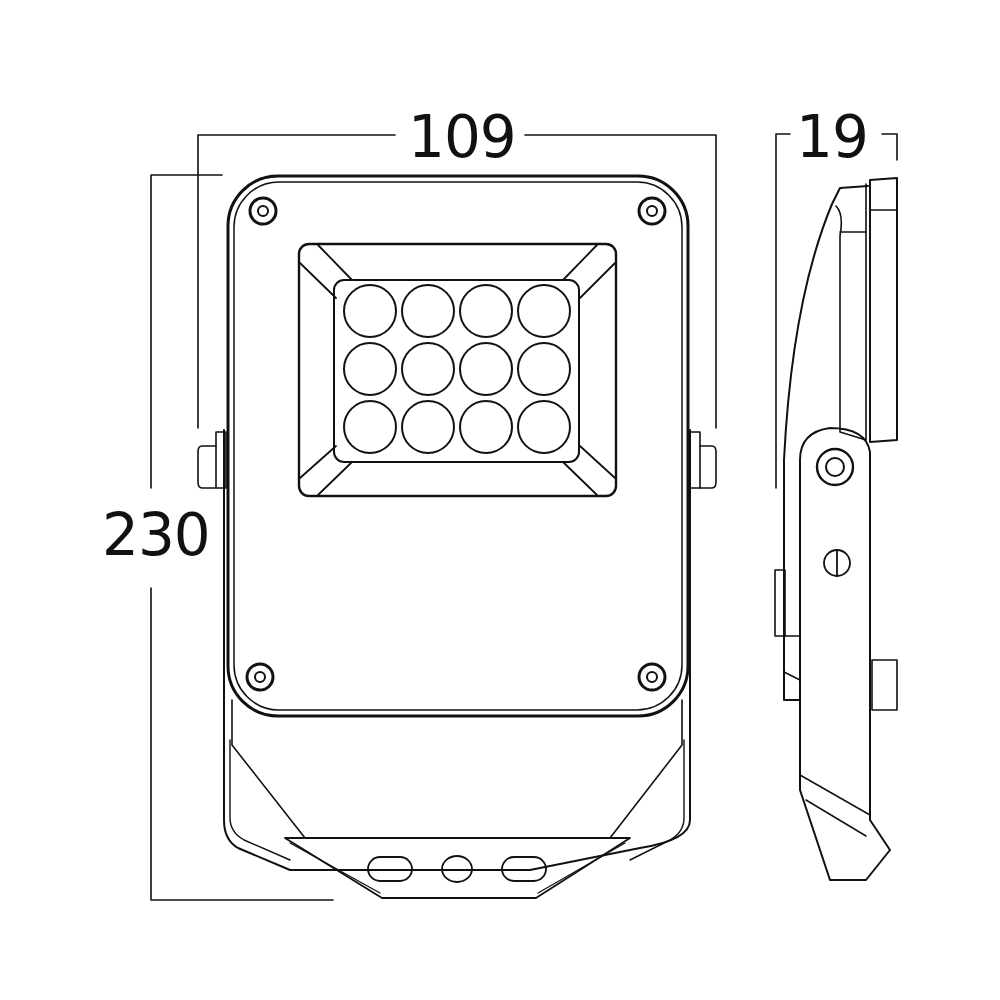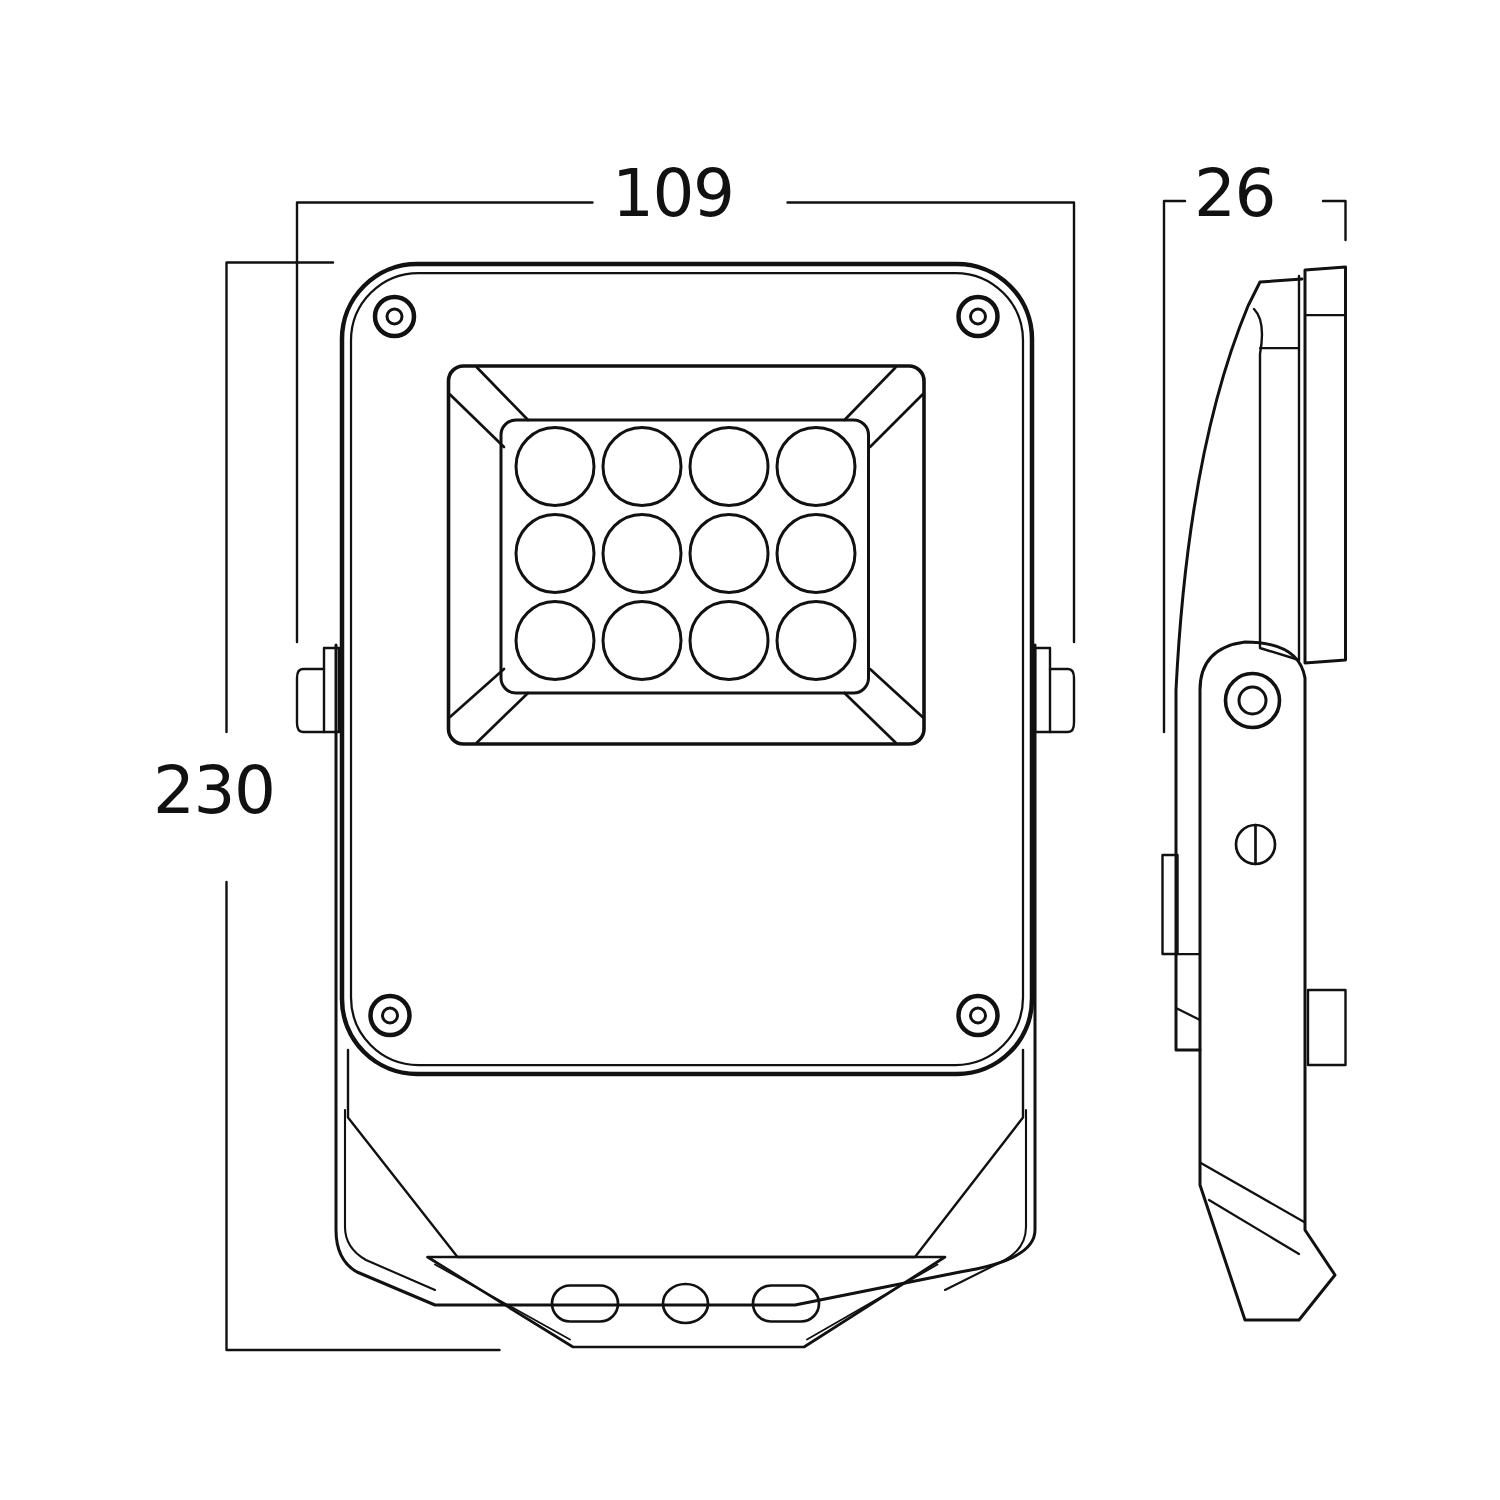--- a/index.html
+++ b/index.html
@@ -1,18 +1,18 @@
 <!DOCTYPE html>
 <html><head>
 <meta charset="utf-8">
 <style>
   html, body { margin: 0; padding: 0; background: #ffffff; }
   body { width: 1000px; height: 1000px; position: relative; overflow: hidden; font-family: "DejaVu Sans", sans-serif; }
   #drawing { position: absolute; left: 0; top: 0; width: 1000px; height: 1000px; }
-  .dim-label { position: absolute; font-family: "DejaVu Sans", sans-serif; color: #111; font-size: 44px; line-height: 1; letter-spacing: -1px; }
+  .dim-label { position: absolute; font-family: "DejaVu Sans", sans-serif; color: #111; font-size: 58px; line-height: 1; letter-spacing: -1px; }
   #dim-width { left: 408px; top: 108px; }
   #dim-height { left: 102px; top: 506px; }
   #dim-depth { left: 796px; top: 108px; }
 </style>
 </head>
 <body>
 
 <svg id="drawing" viewBox="0 0 1000 1000" xmlns="http://www.w3.org/2000/svg" fill="none" stroke="#111" stroke-linejoin="round" stroke-linecap="round">
 
   <g stroke-width="1.6">
@@ -120,13 +120,13 @@
     <ellipse cx="837" cy="563" rx="13" ry="13" stroke-width="1.8"></ellipse>
     <line x1="837" y1="550" x2="837" y2="576" stroke-width="1.8"></line>
 
     <rect x="775" y="570" width="10" height="66" stroke-width="1.6"></rect>
     <path stroke-width="1.5" d="M784,636 L800,636 M784,672 L800,680"></path>
   </g>
 </svg>
 
 <div id="dim-width" class="dim-label">109</div>
 <div id="dim-height" class="dim-label">230</div>
-<div id="dim-depth" class="dim-label">26</div>
+<div id="dim-depth" class="dim-label">19</div>
 
 </body></html>

